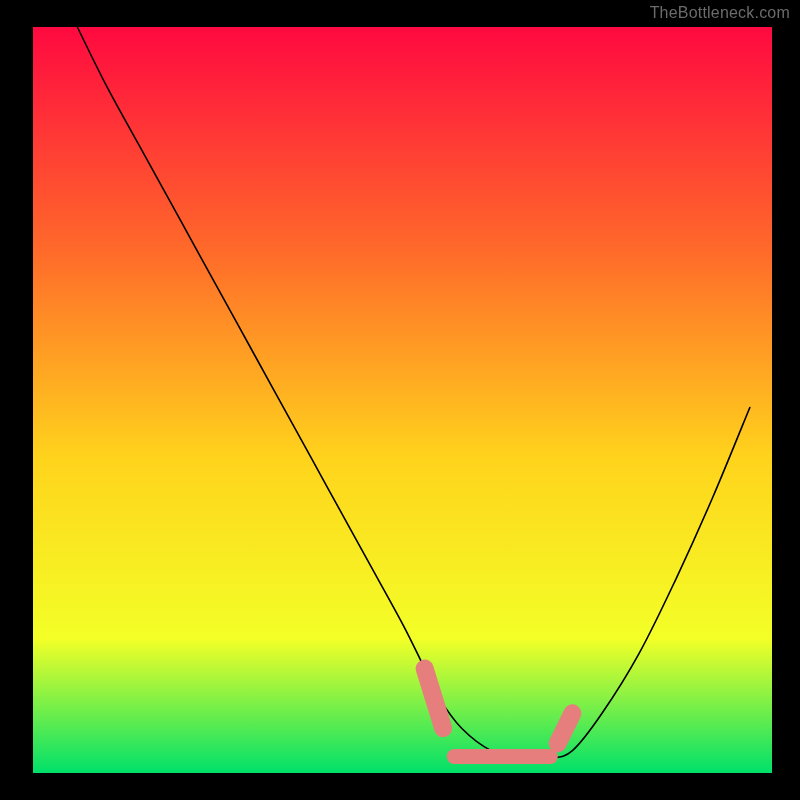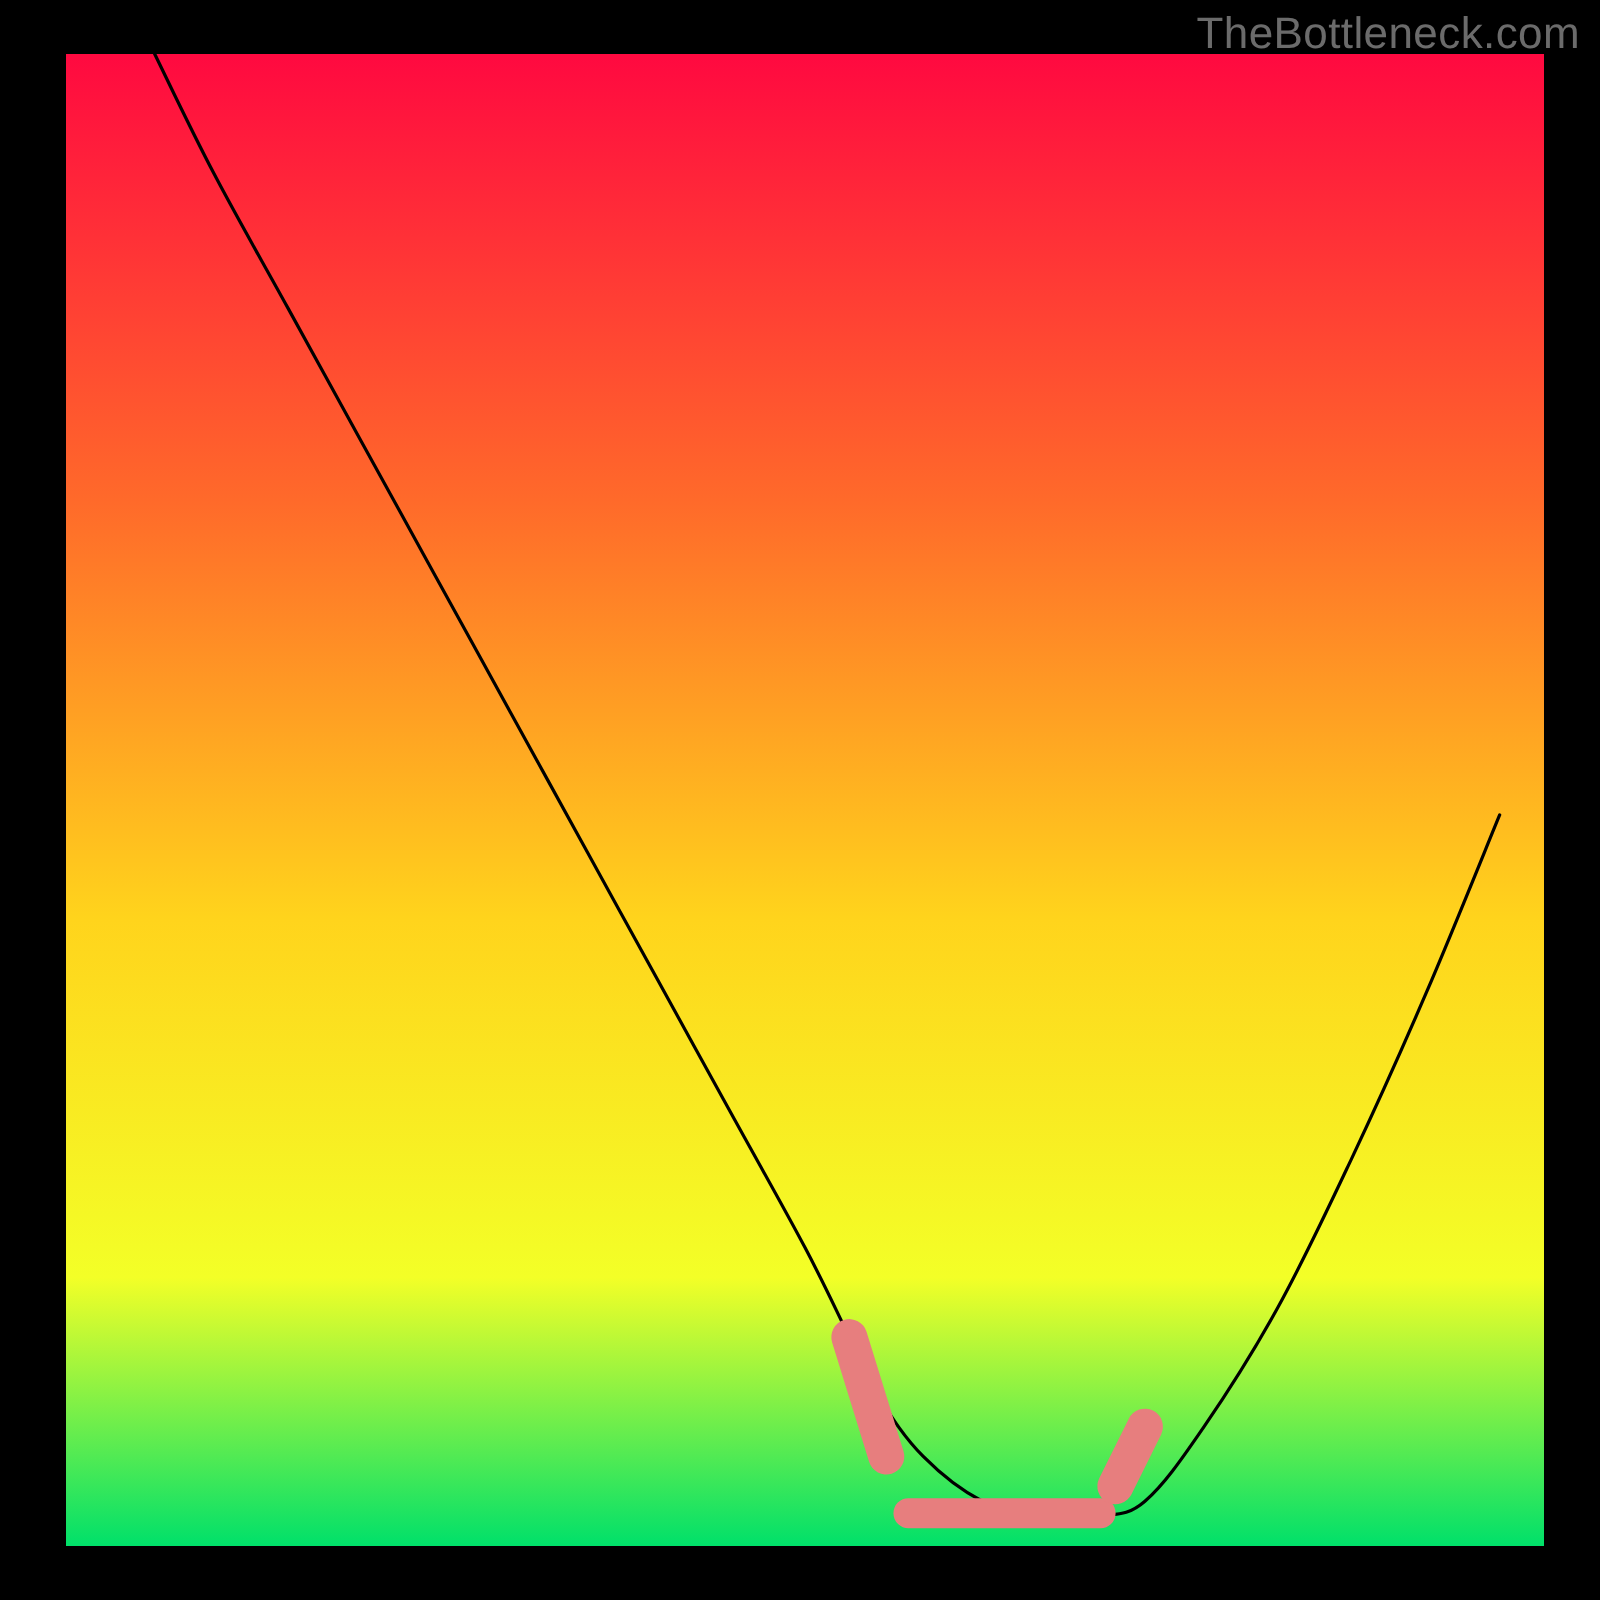--- a/index.html
+++ b/index.html
@@ -13,21 +13,21 @@
   .chart-container {
     position: relative;
     width: 800px;
     height: 800px;
   }
   .watermark {
     position: absolute;
     top: 4px;
     right: 10px;
     font-family: Arial, Helvetica, sans-serif;
-    font-size: 22px;
+    font-size: 16px;
     font-weight: 500;
     color: #6b6b6b;
     letter-spacing: 0.2px;
     z-index: 5;
   }
   svg {
     position: absolute;
     top: 0;
     left: 0;
   }

